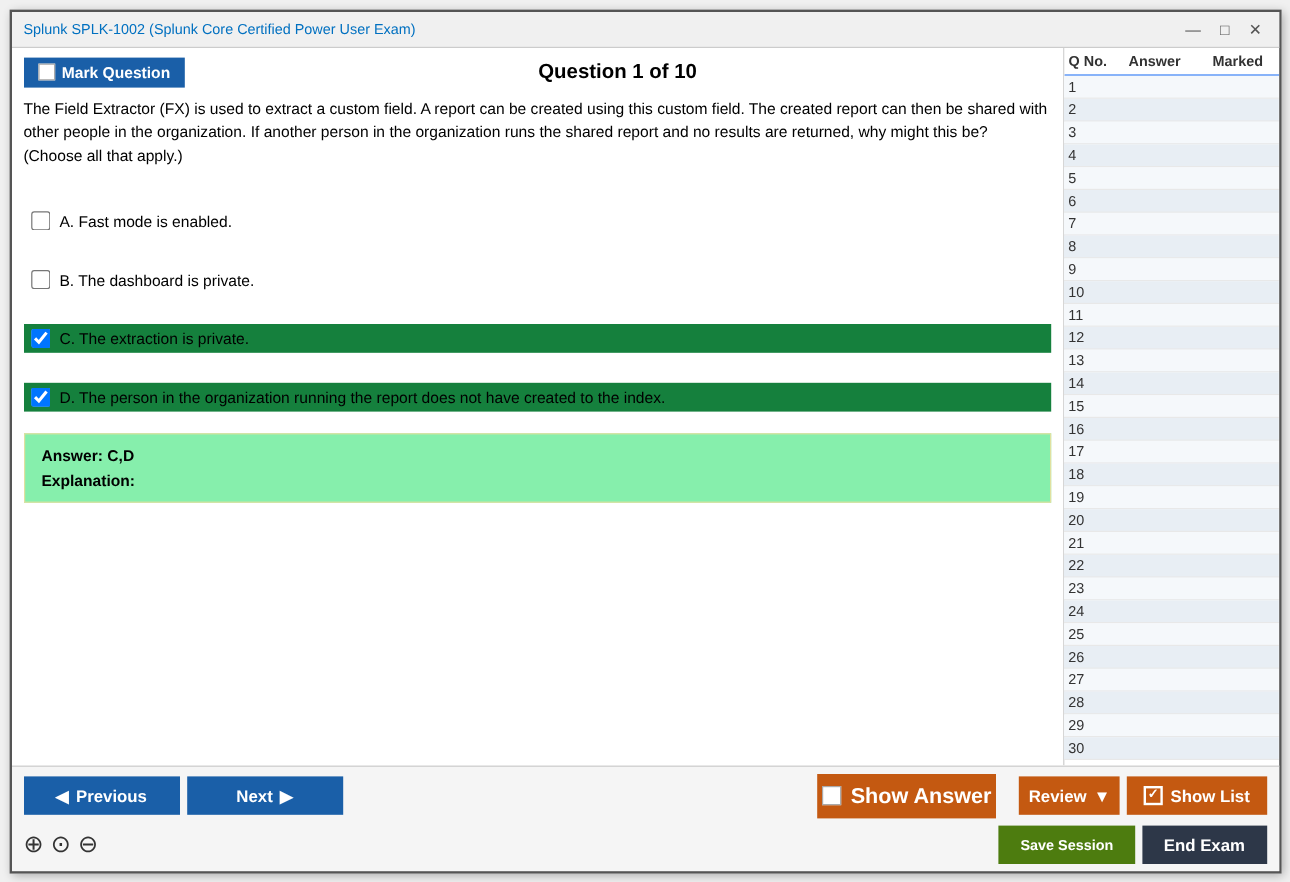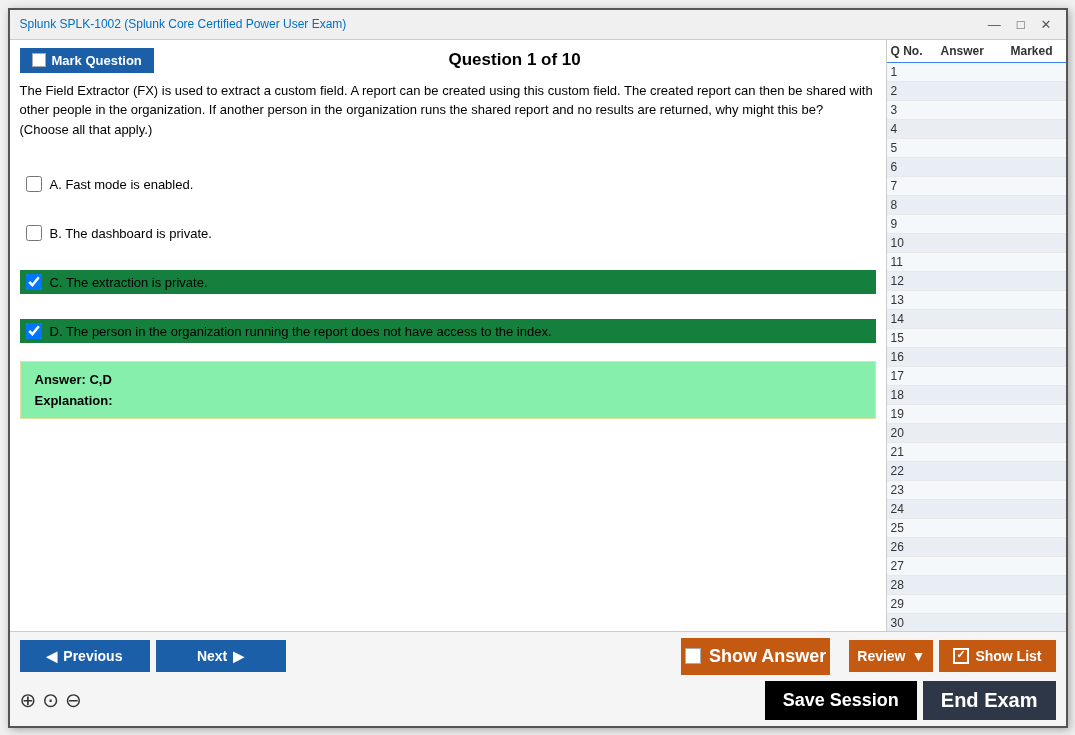--- a/index.html
+++ b/index.html
@@ -290,35 +290,35 @@
       align-items: center;
     }
     .zoom-btn {
       background: none;
       border: none;
       cursor: pointer;
       font-size: 18px;
       color: #333;
     }
     .save-session-btn {
-      background: #000000;
+      background: #4d7c0f;
       color: #fff;
       border: none;
       padding: 8px 18px;
       cursor: pointer;
-      font-size: 18px;
+      font-size: 12px;
       font-weight: bold;
     }
     .end-exam-btn {
       background: #2d3748;
       color: #fff;
       border: none;
       padding: 8px 18px;
       cursor: pointer;
-      font-size: 20px;
+      font-size: 14px;
       font-weight: bold;
     }
     .spacer { flex: 1; }
     
     .question-list::-webkit-scrollbar { width: 8px; }
     .question-list::-webkit-scrollbar-track { background: #f0f0f0; }
     .question-list::-webkit-scrollbar-thumb { background: #aaa; }
   </style>
 </head>
 <body>
@@ -358,21 +358,21 @@
         <div class="option">
           <input type="checkbox" style="">
           <span class="option-label">B. The dashboard is private.</span>
         </div>
         <div class="option correct">
           <input type="checkbox" checked="" style="">
           <span class="option-label">C. The extraction is private.</span>
         </div>
         <div class="option correct">
           <input type="checkbox" checked="" style="">
-          <span class="option-label">D. The person in the organization running the report does not have access to the index.</span>
+          <span class="option-label">D. The person in the organization running the report does not have created to the index.</span>
         </div>
       </div>
 
       <div class="answer-box">
         <div class="answer-line">Answer: C,D</div>
         <div class="explanation-line">Explanation:</div>
       </div>
     </div>
 
     <div class="right-panel">

